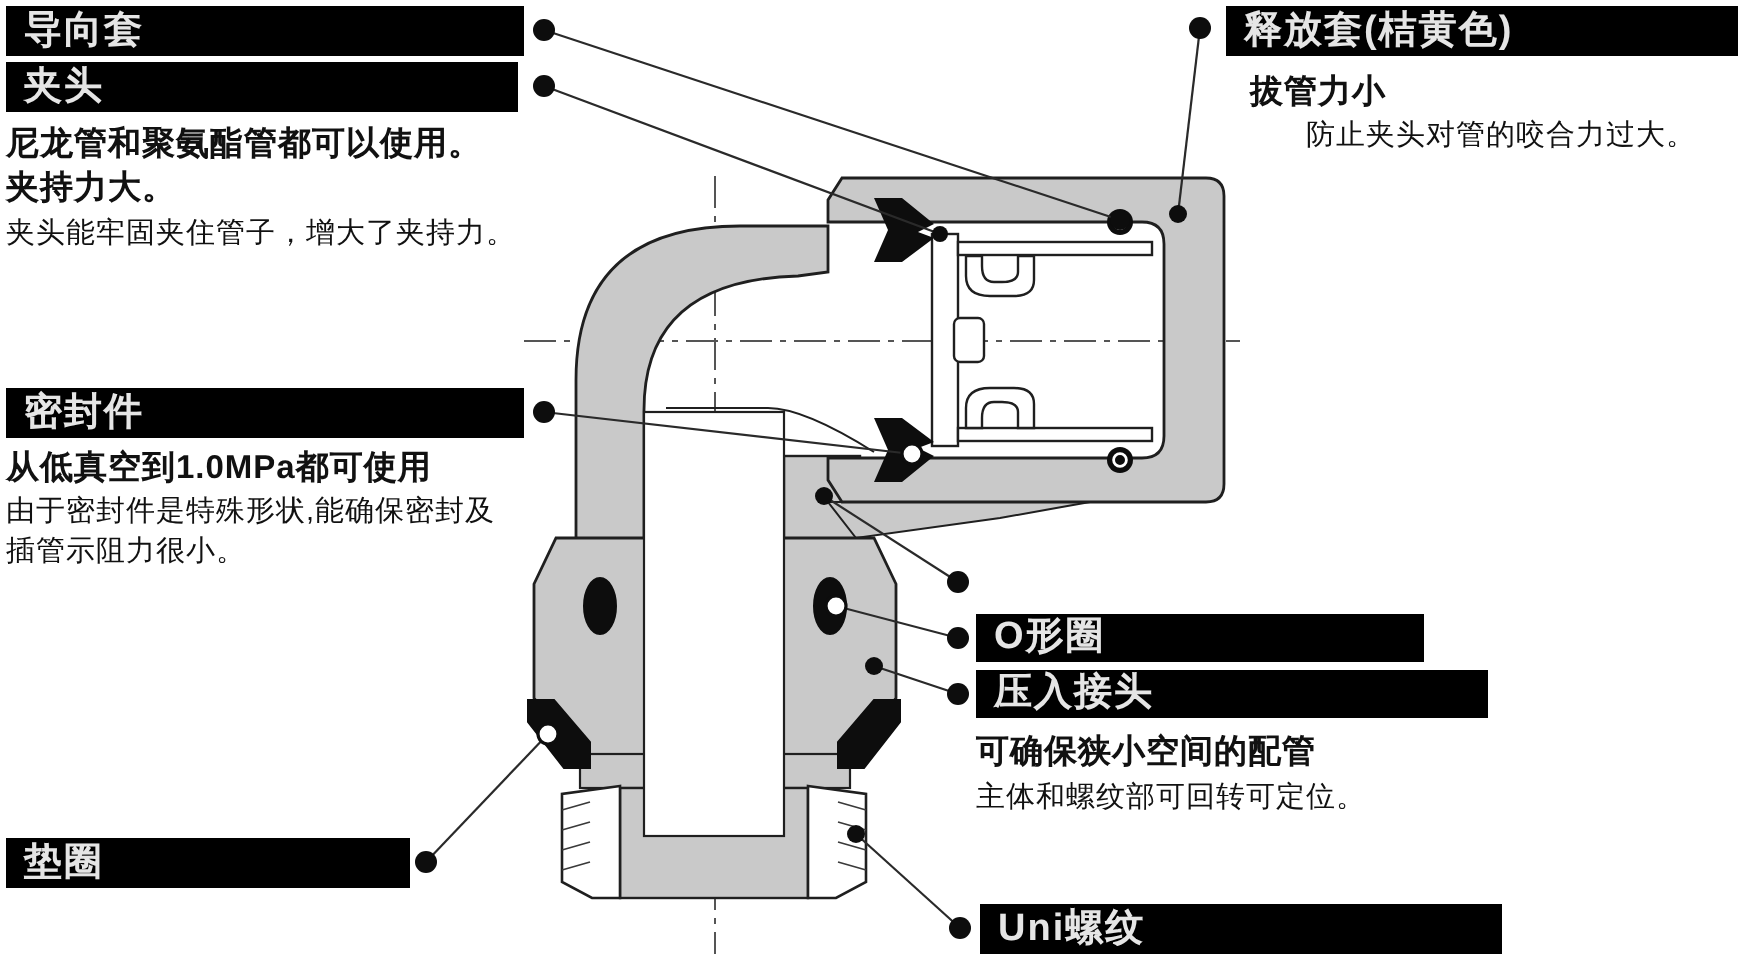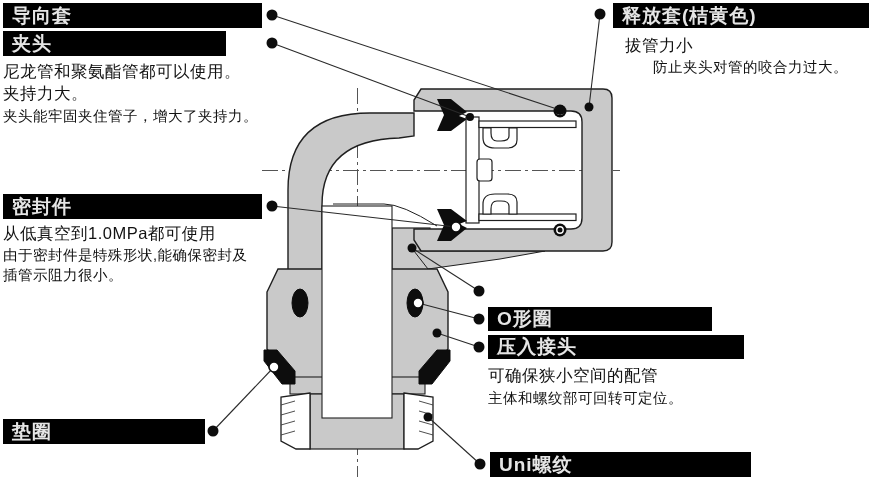--- a/index.html
+++ b/index.html
@@ -10,21 +10,21 @@
     color:#111;
   }
   #diagram-svg{position:absolute;left:0;top:0;z-index:1;}
   .callout{position:absolute;z-index:2;}
   .bar{
     background:#000;color:#e5e5e5;font-weight:bold;font-size:19px;
     line-height:25px;height:25px;padding-left:9px;box-sizing:border-box;
     letter-spacing:1px;white-space:nowrap;
   }
   .tline{position:absolute;white-space:nowrap;z-index:2;}
-  .bold1{font-weight:normal;font-size:16.5px;letter-spacing:0.5px;}
+  .bold1{font-weight:bold;font-size:16.5px;letter-spacing:0.5px;}
   .reg1{font-weight:normal;font-size:14.5px;letter-spacing:0.5px;}
 </style>
 </head>
 <body>
 
 <div id="stage">
 
   <svg id="diagram-svg" width="869" height="479" viewBox="0 0 869 479">
 
     <g stroke="#555" stroke-width="1" fill="none">
@@ -121,21 +121,21 @@
       <circle cx="456" cy="227" r="5"></circle>
       <circle cx="418" cy="303" r="5"></circle>
       <circle cx="274" cy="367" r="5"></circle>
     </g>
   </svg>
 
   <div class="callout" style="left:3px;top:3px;width:259px;">
     <div class="bar">导向套</div>
   </div>
 
-  <div class="callout" style="left:3px;top:31px;width:223px;">
+  <div class="callout" style="left:3px;top:31px;width:256px;">
     <div class="bar">夹头</div>
   </div>
   <div class="tline bold1" style="left:3px;top:61px;">尼龙管和聚氨酯管都可以使用。</div>
   <div class="tline bold1" style="left:3px;top:83px;">夹持力大。</div>
   <div class="tline reg1" style="left:3px;top:107px;">夹头能牢固夹住管子，增大了夹持力。</div>
 
   <div class="callout" style="left:3px;top:194px;width:259px;">
     <div class="bar">密封件</div>
   </div>
   <div class="tline bold1" style="left:3px;top:223px;">从低真空到1.0MPa都可使用</div>

